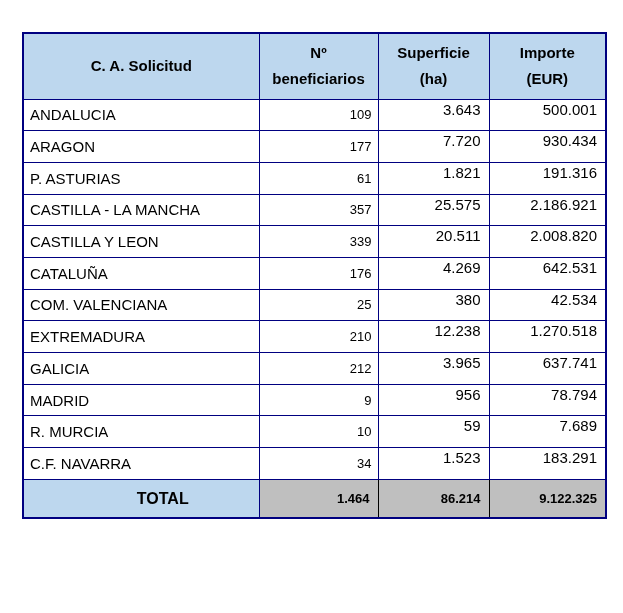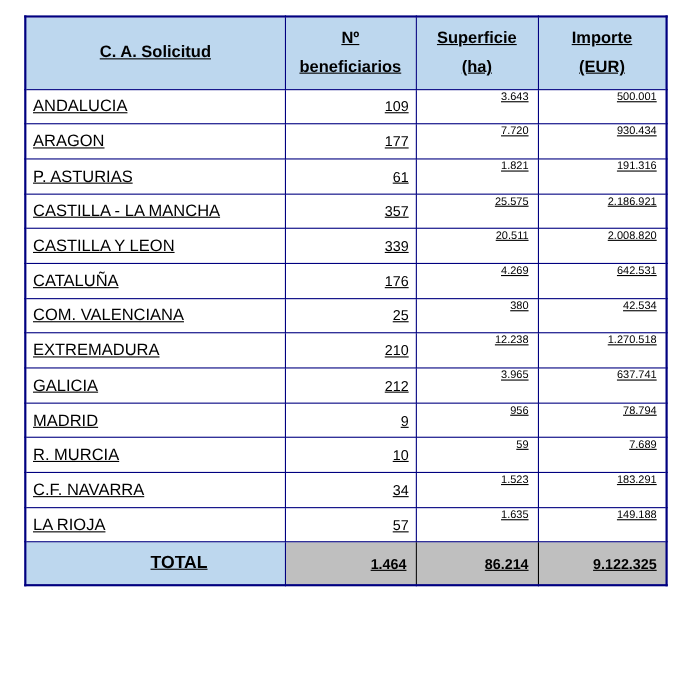--- a/index.html
+++ b/index.html
@@ -14,25 +14,24 @@
   #stage {
     position: relative;
     width: 623px;
     height: 613px;
     background: #ffffff;
     overflow: hidden;
   }
   table.report {
     position: absolute;
     left: 22px;
-    top: 14px;
+    top: 32px;
     border-collapse: collapse;
     table-layout: fixed;
     width: 583px;
-    text-decoration: underline;
   }
   table.report col.c1 { width: 236px; }
   table.report col.c2 { width: 119px; }
   table.report col.c3 { width: 111px; }
   table.report col.c4 { width: 117px; }
 
   table.report th,
   table.report td {
     border: 1px solid #000080;
     margin: 0;
@@ -64,21 +63,21 @@
     vertical-align: middle;
     padding-left: 6px;
   }
   td.benef-cell {
     font-size: 13px;
     text-align: right;
     vertical-align: middle;
     padding-right: 6px;
   }
   td.sup-cell, td.imp-cell {
-    font-size: 10px;
+    font-size: 15px;
     text-align: right;
     vertical-align: top;
     padding-right: 8px;
     padding-top: 1px;
   }
 
   
   tr.total-row { height: 39px; }
   tr.total-row td.total-label-cell {
     background: #BDD7EE;
@@ -196,26 +195,20 @@
           <td class="region-cell">R. MURCIA</td>
           <td class="benef-cell">10</td>
           <td class="sup-cell">59</td>
           <td class="imp-cell">7.689</td>
         </tr>
         <tr class="data-row">
           <td class="region-cell">C.F. NAVARRA</td>
           <td class="benef-cell">34</td>
           <td class="sup-cell">1.523</td>
           <td class="imp-cell">183.291</td>
-        </tr>
-        <tr class="data-row">
-          <td class="region-cell">LA RIOJA</td>
-          <td class="benef-cell">57</td>
-          <td class="sup-cell">1.635</td>
-          <td class="imp-cell">149.188</td>
         </tr>
       </tbody>
     <tfoot>
       <tr class="total-row">
         <td class="total-label-cell">TOTAL</td>
         <td class="total-num-cell">1.464</td>
         <td class="total-num-cell">86.214</td>
         <td class="total-num-cell">9.122.325</td>
       </tr>
     </tfoot>

